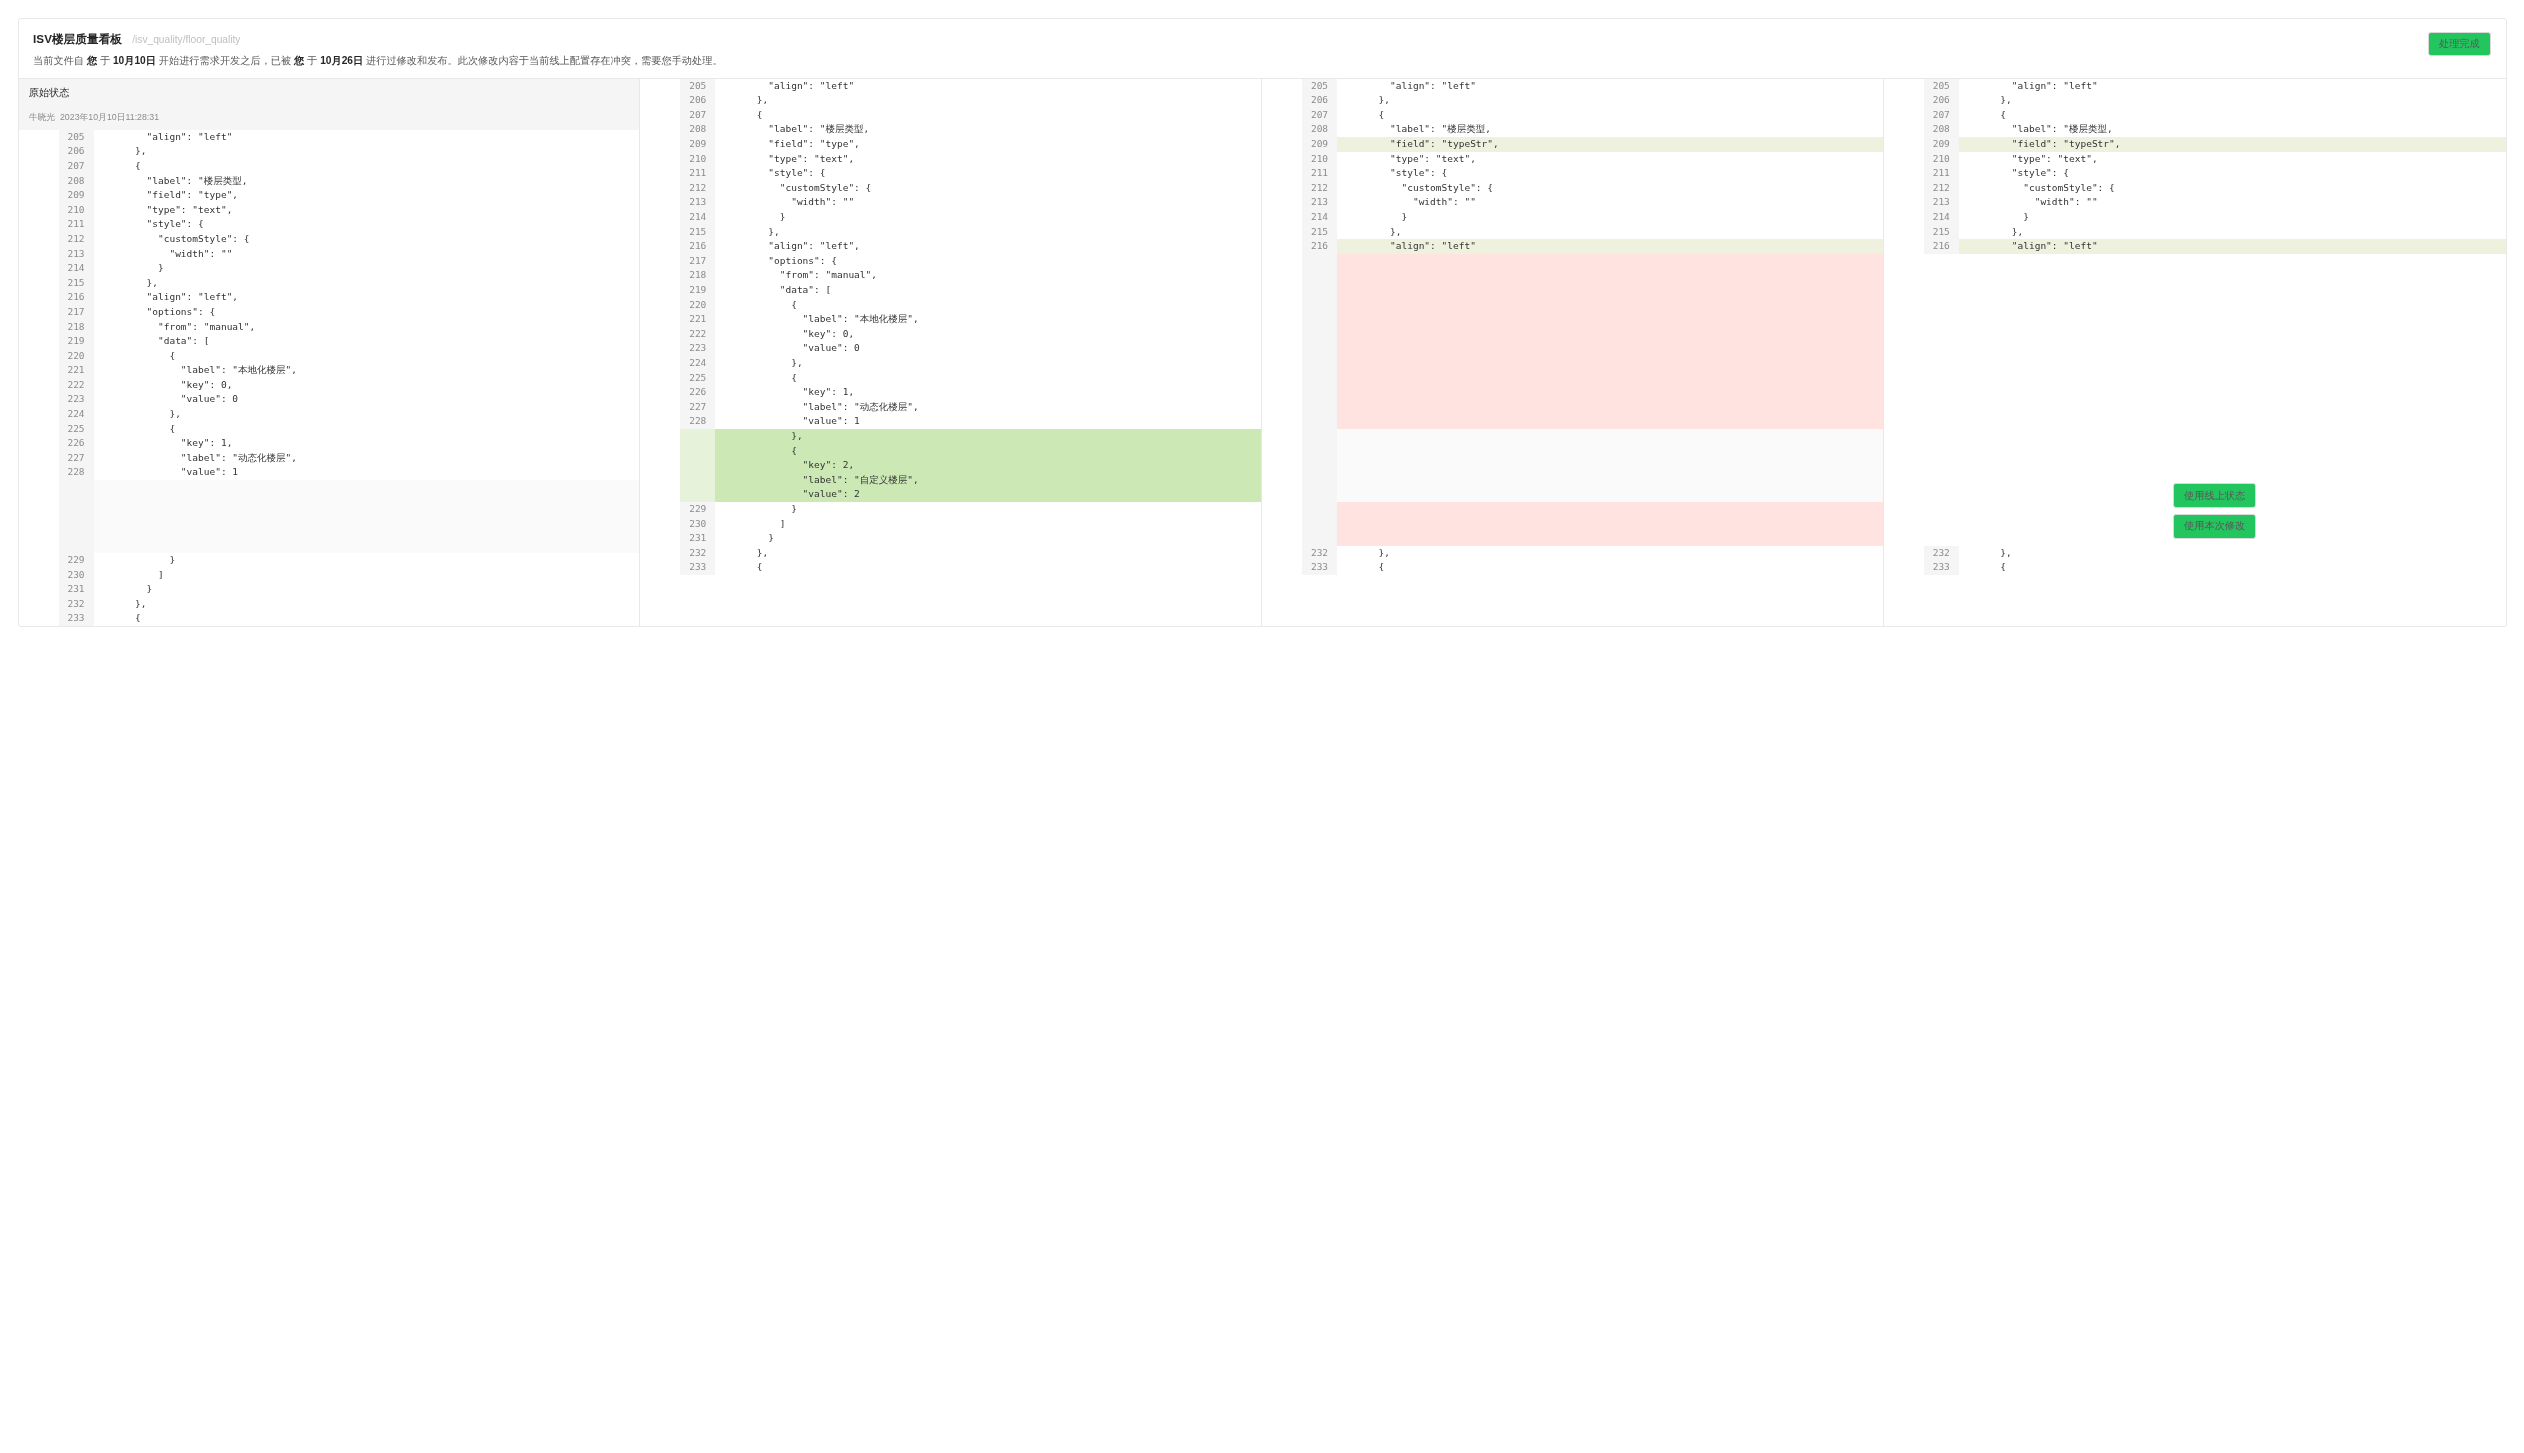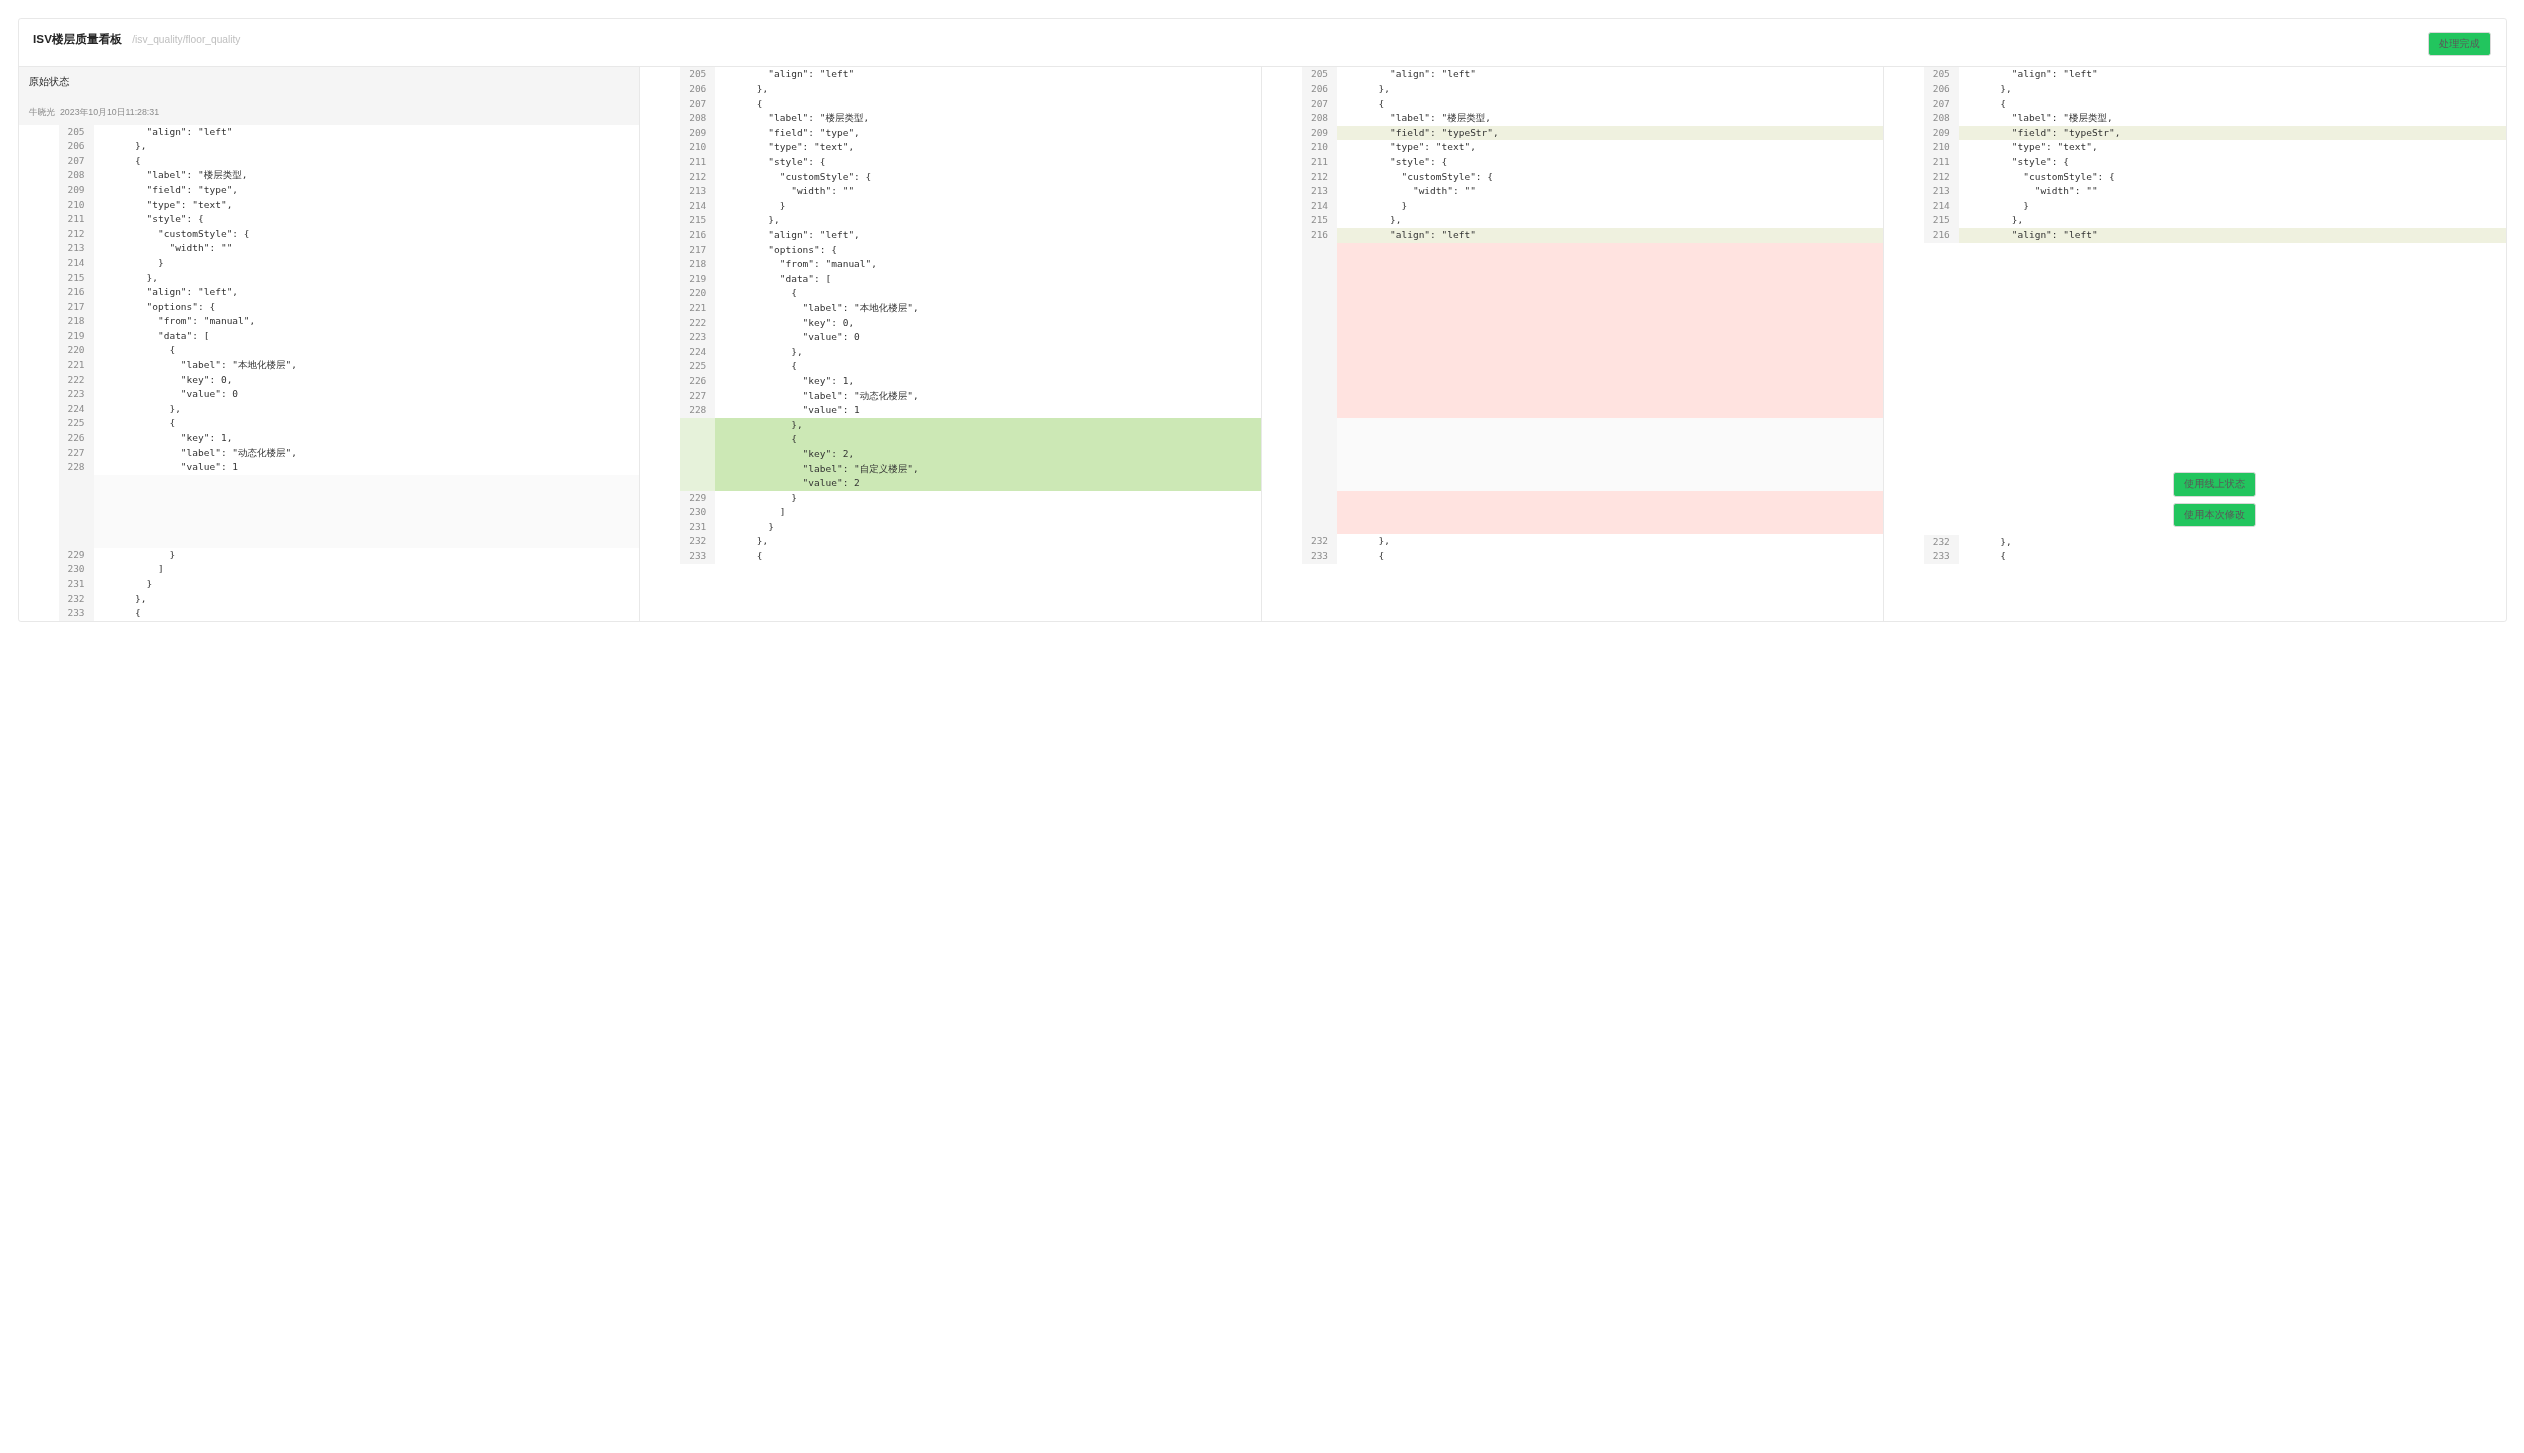--- a/index.html
+++ b/index.html
@@ -46,21 +46,21 @@
 .col {
   border-right: 0.7px solid #e8e8e8;
   min-width: 0;
 }
 .col:last-child { border-right: none; }
 .col-head {
   padding: 7.3px 10.2px 5.8px;
   background: #f5f5f5;
 }
 .col-title { font-size: 10.2px; font-weight: 400; color: #262626; }
-.col-meta { font-size: 8.8px; color: #8c8c8c; margin-top: 18px; }
+.col-meta { font-size: 8.8px; color: #8c8c8c; margin-top: 12px; }
 .code {
   font-family: ui-monospace, SFMono-Regular, Menlo, Monaco, Consolas, monospace;
   font-size: 9.5px;
   line-height: 14.6px;
   margin-left: 40px;
 }
 .line {
   display: flex;
   align-items: stretch;
   min-height: 14.6px;
@@ -102,20 +102,23 @@
 </head>
 <body>
 
 <div class="panel">
   <div class="header">
     <div class="header-left">
       <div class="title-row">
         <span class="title">ISV楼层质量看板</span>
         <span class="path">/isv_quality/floor_quality</span>
       </div>
+      <div class="desc">
+        <span>当前文件自 </span><strong>您</strong><span> 于 </span><strong>10月10日</strong><span> 开始进行需求开发之后，已被 </span><strong>您</strong><span> 于 </span><strong>10月26日</strong><span> 进行过修改和发布。此次修改内容于当前线上配置存在冲突，需要您手动处理。</span>
+      </div>
     </div>
     <button class="btn">处理完成</button>
   </div>
 
   <div class="diff-grid">
 
     <div class="col">
       <div class="col-head">
         <div class="col-title">原始状态</div>
         <div class="col-meta">

